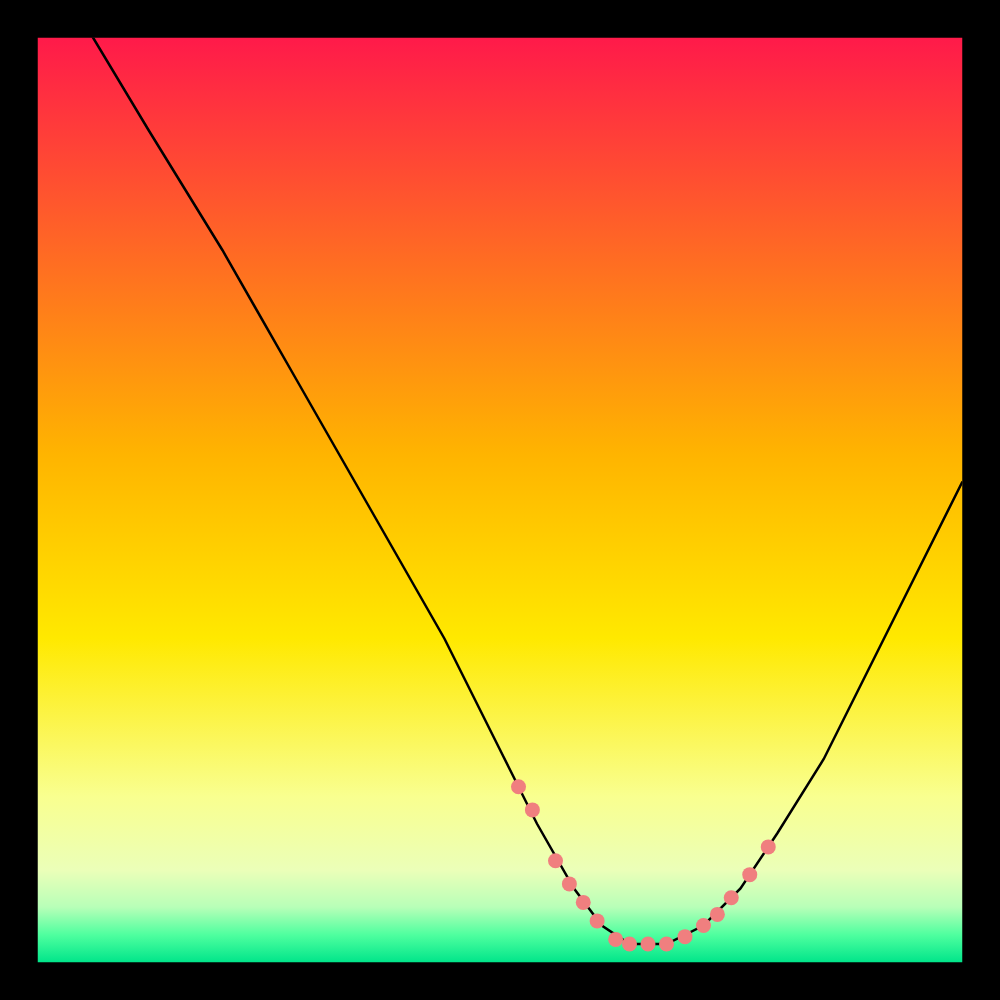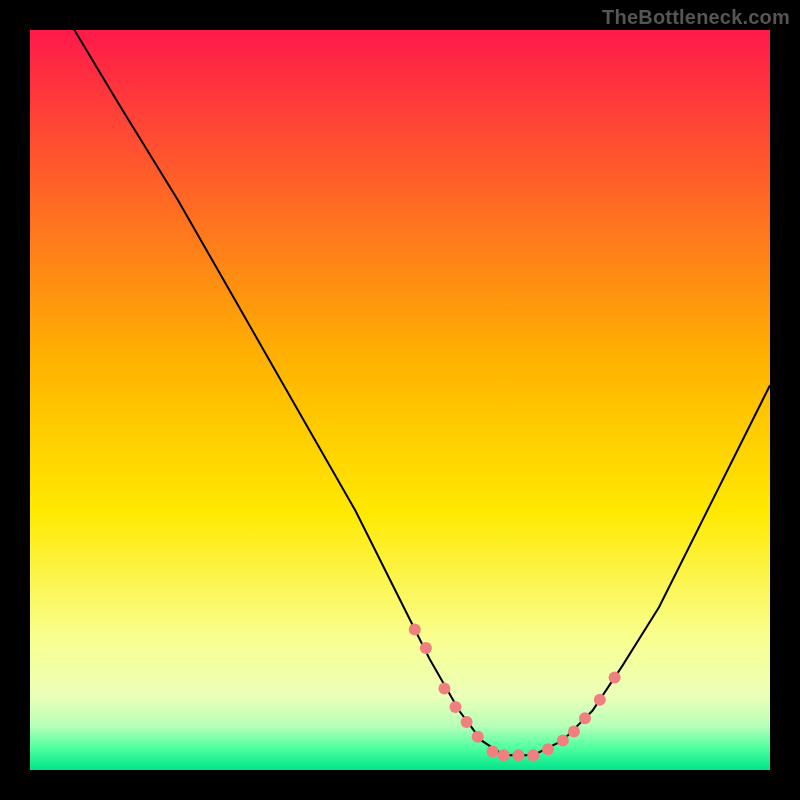--- a/index.html
+++ b/index.html
@@ -37,21 +37,20 @@
     font-size: 20px;
     font-weight: 600;
     letter-spacing: 0.2px;
   }
 </style>
 </head>
 <body>
 
 <div class="outer">
 
-  <div class="watermark">TheBottleneck.com</div>
 
   <div class="plot">
     <svg viewBox="0 0 740 740">
       <defs>
         <linearGradient id="bg-grad" x1="0" y1="0" x2="0" y2="1">
 
         <stop offset="0%" stop-color="#ff1a4a"></stop>
             <stop offset="45%" stop-color="#ffb400"></stop>
             <stop offset="65%" stop-color="#ffe900"></stop>
             <stop offset="82%" stop-color="#f9ff8f"></stop>

